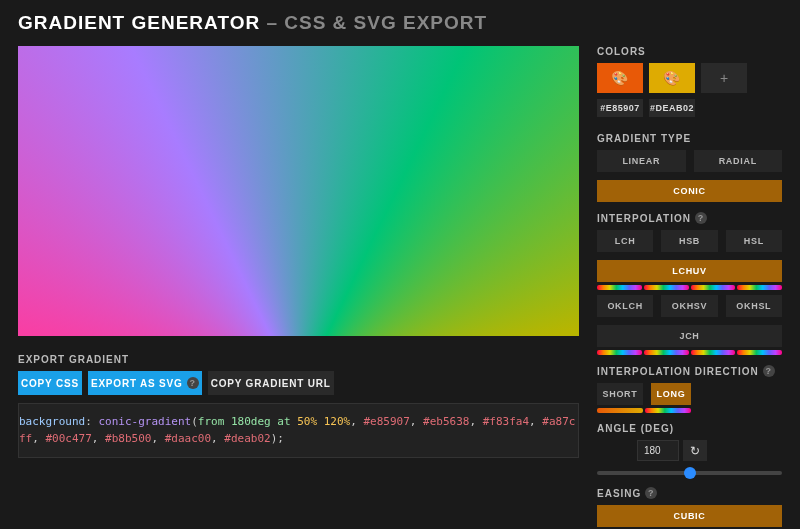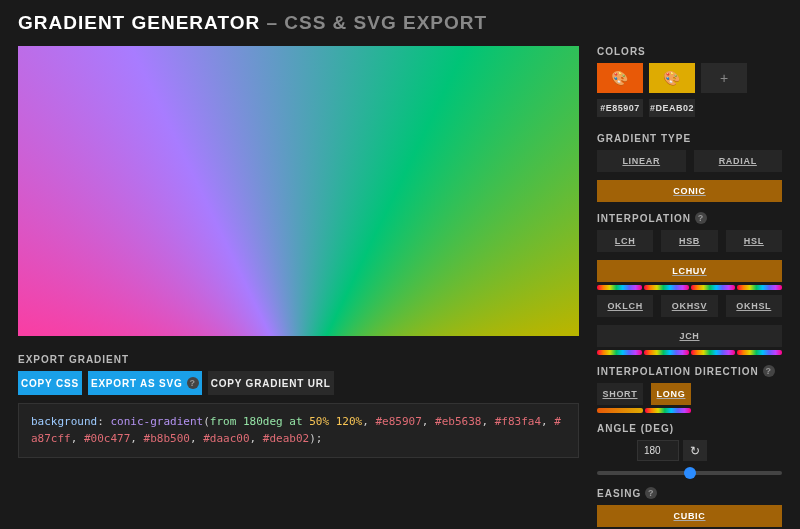--- a/index.html
+++ b/index.html
@@ -34,39 +34,39 @@
 
   .btn-row { display: flex; gap: 6px; flex-wrap: wrap; }
   .btn {
     font-size: 10px; font-weight: 700; letter-spacing: 0.8px; padding: 6px 3px;
     background: #2a2a2a; color: #eee; border: none; cursor: pointer;
     text-transform: uppercase; display: inline-flex; align-items: center; gap: 4px;
   }
   .btn.blue { background: #1aa0e8; color: #fff; }
 
   .code {
-    margin-top: 8px; padding: 10px 12px; background: #222; border: 1px solid #333;
+    margin-top: 8px; padding: 10px 0; background: #222; border: 1px solid #333;
     font-family: ui-monospace, Menlo, Consolas, monospace; font-size: 11px; line-height: 1.5;
     color: #ccc; word-break: break-all;
   }
   .code .prop { color: #9ecbff; }
   .code .fn { color: #b392f0; }
   .code .hex { color: #e06c75; }
   .code .frm { color: #94e2a5; }
   .code .pct { color: #f8c555; }
 
   .swatch-row { display:flex; gap:6px; margin-bottom:6px; }
   .swatch { width:46px; height:30px; display:flex; align-items:center; justify-content:center; font-size:14px; cursor:pointer; }
   .swatch.add { background:#2a2a2a; color:#888; }
   .hex-chip {
     width:46px; height:18px; background:#2a2a2a; font-size:9px; font-weight:700;
     letter-spacing:0.5px; display:flex; align-items:center; justify-content:center; color:#ddd;
   }
 
-  .seg { display:flex; flex-wrap:wrap; gap:8px;text-decoration:underline; }
+  .seg { display:flex; flex-wrap:wrap; gap:8px; }
   .seg .opt { flex:1 1 auto; min-width:40px; text-align:center; padding:6px 0; font-size:9px; font-weight:700; letter-spacing:0.7px; background:#262626; color:#bbb; cursor:pointer; text-transform:uppercase; }
   .seg .opt.active { background:#a16207; color:#fff; }
   .seg.grid4 .opt { flex:1 1 25%; }
   .seg.grid3 .opt { flex:1 1 33.33%; }
   .seg.grid2 .opt { flex:1 1 50%; }
 
   .rainbow-row { display:flex; gap:2px; margin-top:3px; }
   .rainbow { height:5px; flex:1; background: linear-gradient(90deg,#ff0040,#ff8000,#dada00,#00c060,#00c0ff,#6060ff,#c040ff,#ff0080); border-radius:2px; }
 
   .halfcols { display:flex; gap:10px; }

